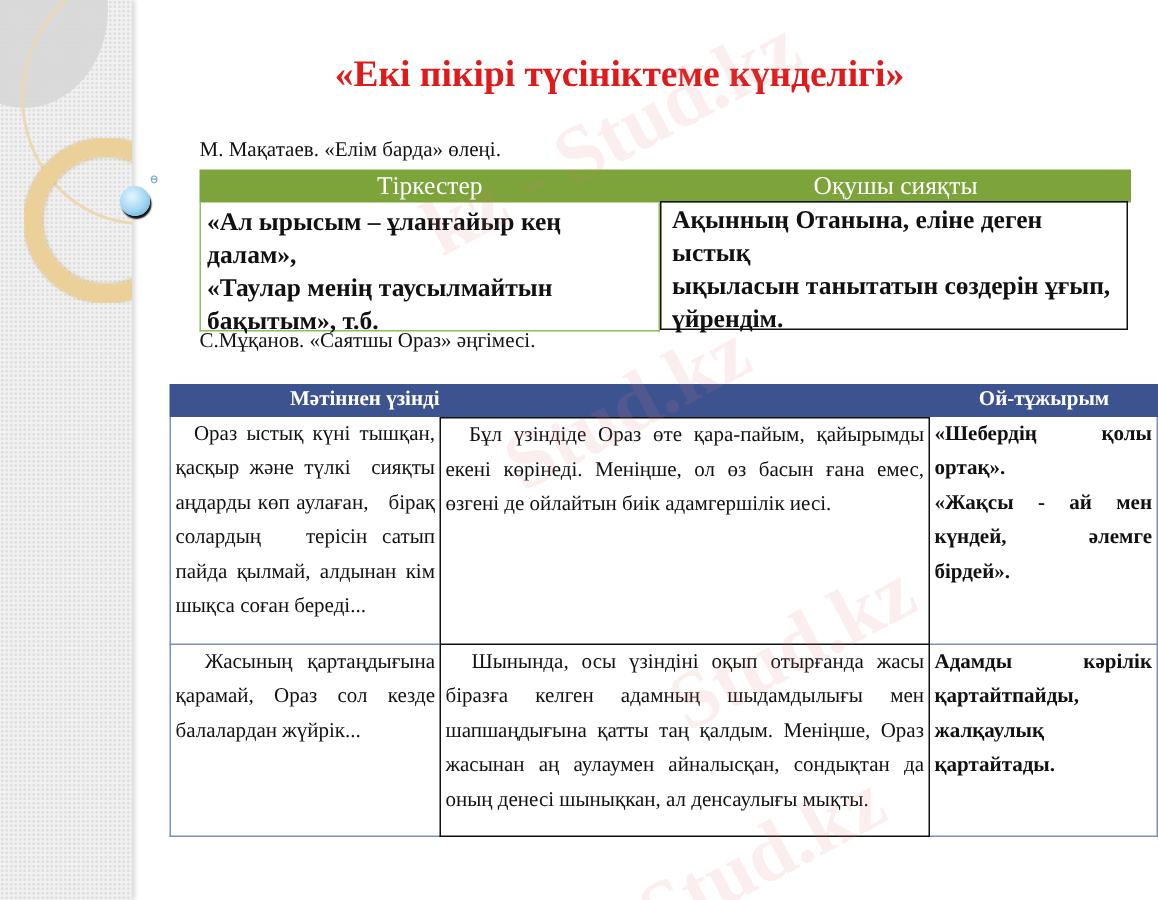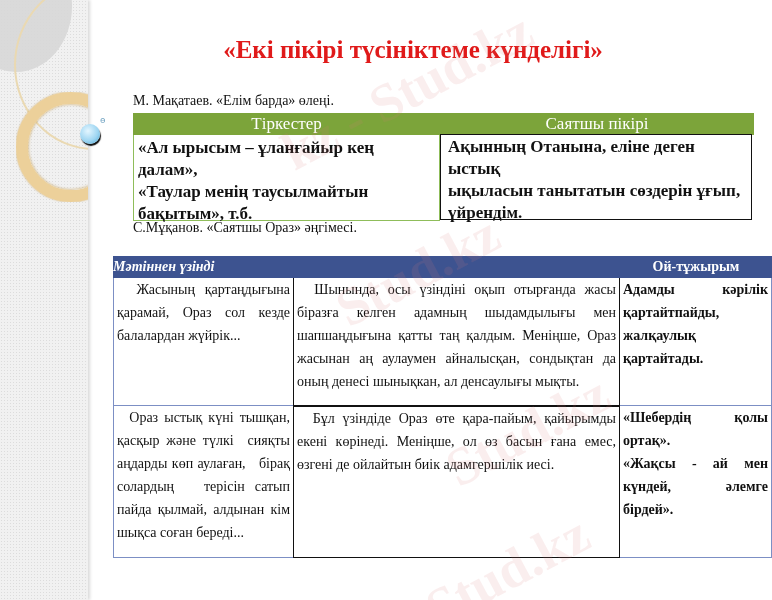--- a/index.html
+++ b/index.html
@@ -87,44 +87,44 @@
 <div class="watermark" style="left:440px; top:400px;">Stud.kz</div>
 <div class="watermark" style="left:420px; top:540px;">Stud.kz</div>
 
 <div class="title">«Екі пікірі түсініктеме күнделігі»</div>
 
 <div class="subheading" style="left:133px; top:93px;">М. Мақатаев. «Елім барда» өлеңі.</div>
 
 <div class="t1">
   <div class="t1-head">
     <div style="width:307px;text-align:center;">Тіркестер</div>
-    <div style="width:314px;">Саятшы пікірі</div>
+    <div style="width:314px;">Оқушы сияқты</div>
   </div>
   <div class="t1-body">
     <div class="t1-c1 pre">«Ал ырысым – ұланғайыр кең далам»,
 «Таулар менің таусылмайтын
 бақытым», т.б.</div>
     <div class="t1-c2 pre">Ақынның Отанына, еліне деген ыстық
 ықыласын танытатын сөздерін ұғып,
 үйрендім.</div>
   </div>
 </div>
 
 <div class="subheading" style="left:133px; top:220px;">С.Мұқанов.  «Саятшы  Ораз»   әңгімесі.</div>
 
 <div class="t2">
   <div class="t2-head">
-    <div style="width:180px; text-align:left;font-style:italic;">Мәтіннен үзінді</div>
+    <div style="width:180px; text-align:right;">Мәтіннен үзінді</div>
     <div style="width:327px; text-align:center;margin-top:33px;">Өз пікірім</div>
     <div style="width:152px; text-align:center;">Ой-тұжырым</div>
-  </div>
-  <div class="t2-row r2">
-    <div class="t2-cell c1" style="white-space:pre-wrap;">  Жасының қартаңдығына  қарамай, Ораз сол кезде балалардан жүйрік...</div>
-    <div class="t2-cell c2" style="white-space:pre-wrap; border-top:none;">  Шынында, осы үзіндіні оқып отырғанда жасы біразға келген адамның шыдамдылығы мен шапшаңдығына қатты таң қалдым. Меніңше, Ораз жасынан аң аулаумен айналысқан, сондықтан да оның денесі шынықкан, ал денсаулығы мықты.</div>
-    <div class="t2-cell c3 pre">Адамды кәрілік қартайтпайды, жалқаулық қартайтады.</div>
   </div>
   <div class="t2-row r1">
     <div class="t2-cell c1" style="white-space:pre-wrap;">  Ораз ыстық күні тышқан, қасқыр және түлкі  сияқты  аңдарды көп аулаған,   бірақ солардың   терісін сатып пайда қылмай, алдынан кім шықса соған береді...</div>
     <div class="t2-cell c2" style="white-space:pre-wrap;">  Бұл үзіндіде Ораз өте қара-пайым, қайырымды екені көрінеді. Меніңше, ол өз басын ғана емес, өзгені де ойлайтын биік адамгершілік иесі.</div>
     <div class="t2-cell c3 pre">  «Шебердің  қолы ортақ».
   «Жақсы  -  ай мен күндей, әлемге бірдей».</div>
   </div>
+  <div class="t2-row r2">
+    <div class="t2-cell c1" style="white-space:pre-wrap;">  Жасының қартаңдығына  қарамай, Ораз сол кезде балалардан жүйрік...</div>
+    <div class="t2-cell c2" style="white-space:pre-wrap; border-top:none;">  Шынында, осы үзіндіні оқып отырғанда жасы біразға келген адамның шыдамдылығы мен шапшаңдығына қатты таң қалдым. Меніңше, Ораз жасынан аң аулаумен айналысқан, сондықтан да оның денесі шынықкан, ал денсаулығы мықты.</div>
+    <div class="t2-cell c3 pre">Адамды кәрілік қартайтпайды, жалқаулық қартайтады.</div>
+  </div>
 </div>
 
 </body></html>

